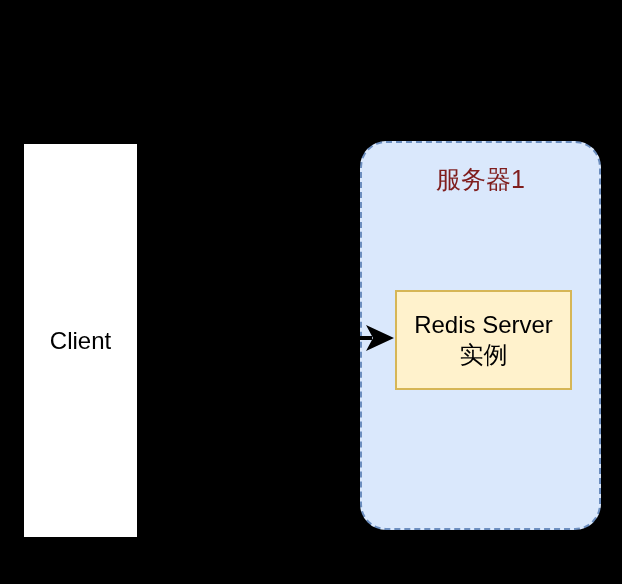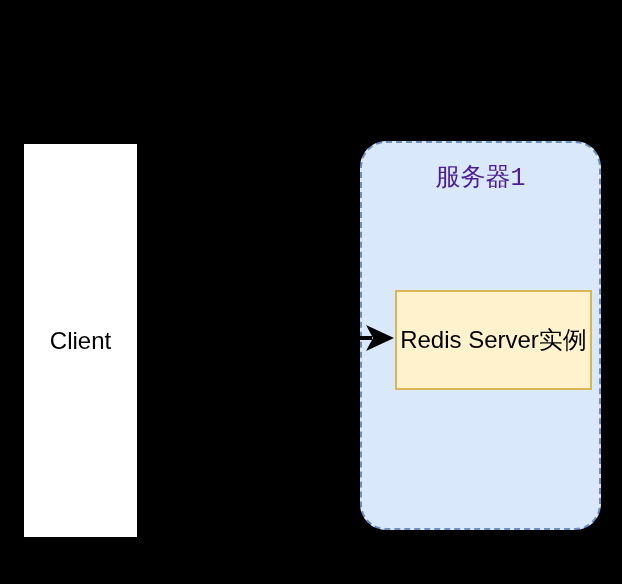--- a/index.html
+++ b/index.html
@@ -49,25 +49,26 @@
     width: 100%;
     text-align: center;
     font-size: 25px;
     line-height: 28px;
   }
   
   .redis-node {
     position: absolute;
     left: 33px;
     top: 147px;
-    width: 197px;
+    width: 177px;
     height: 100px;
     box-sizing: border-box;
     border: 2px solid #d6b656;
     display: flex;
+    flex-direction: column;
     align-items: center;
     justify-content: center;
     text-align: center;
   }
   .redis-node .line {
     font-size: 24px;
     line-height: 30px;
   }
   
   .arrow-svg {
@@ -80,21 +81,21 @@
 </head>
 <body>
 
 <div class="canvas" style="background-color: rgb(0, 0, 0);">
 
   <div class="client-node" style="background-color: rgb(255, 255, 255); border-color: rgb(0, 0, 0);">
     <span class="label" style="color: rgb(0, 0, 0);">Client</span>
   </div>
 
   <div class="server-node" style="background-color: rgb(218, 232, 252); border-color: rgb(108, 142, 191);">
-    <div class="title" style="color: #4c1d95; font-family: Liberation Mono, monospace;">服务器1</div>
+    <div class="title" style="color: #7f1d1d;">服务器1</div>
 
     <div class="redis-node" style="background-color: rgb(255, 242, 204); border-color: rgb(214, 182, 86);">
       <div class="line" style="color: rgb(0, 0, 0);">Redis Server</div>
       <div class="line" style="color: #000000;">实例</div>
     </div>
   </div>
 
   <svg class="arrow-svg" width="622" height="584" viewBox="0 0 622 584">
     <line x1="139" y1="338" x2="372" y2="338" stroke-width="4" style="stroke: rgb(0, 0, 0);"></line>
     <polygon points="394,338 366,325 373,338 366,351" style="fill: rgb(0, 0, 0);"></polygon>

